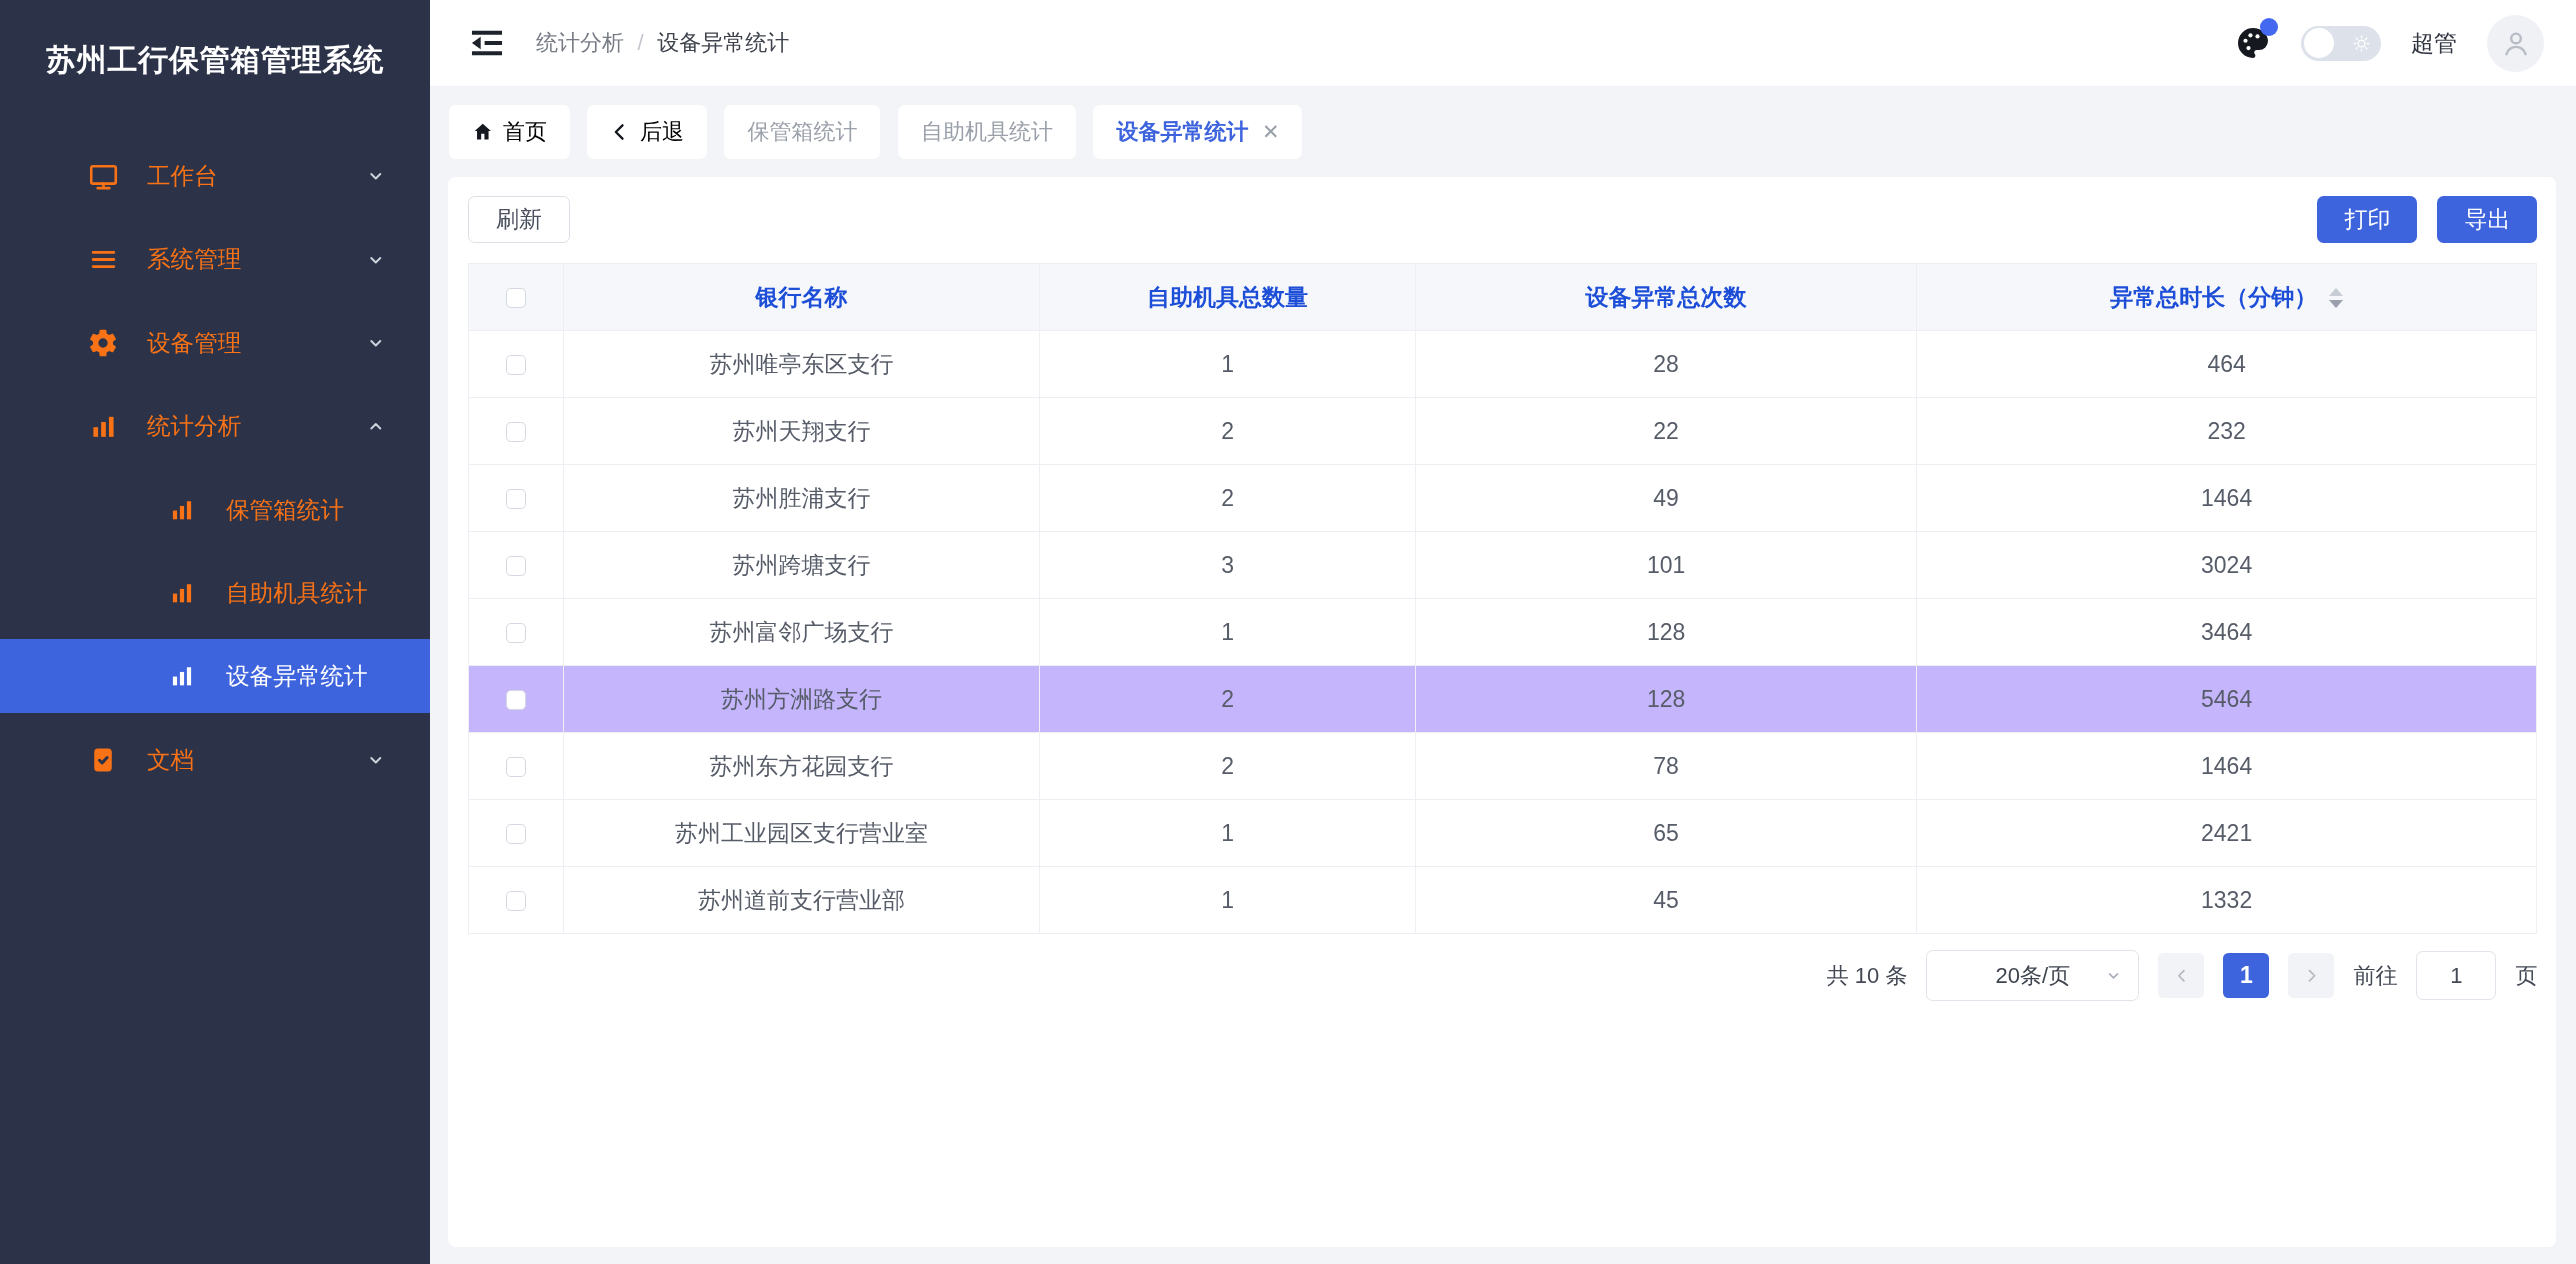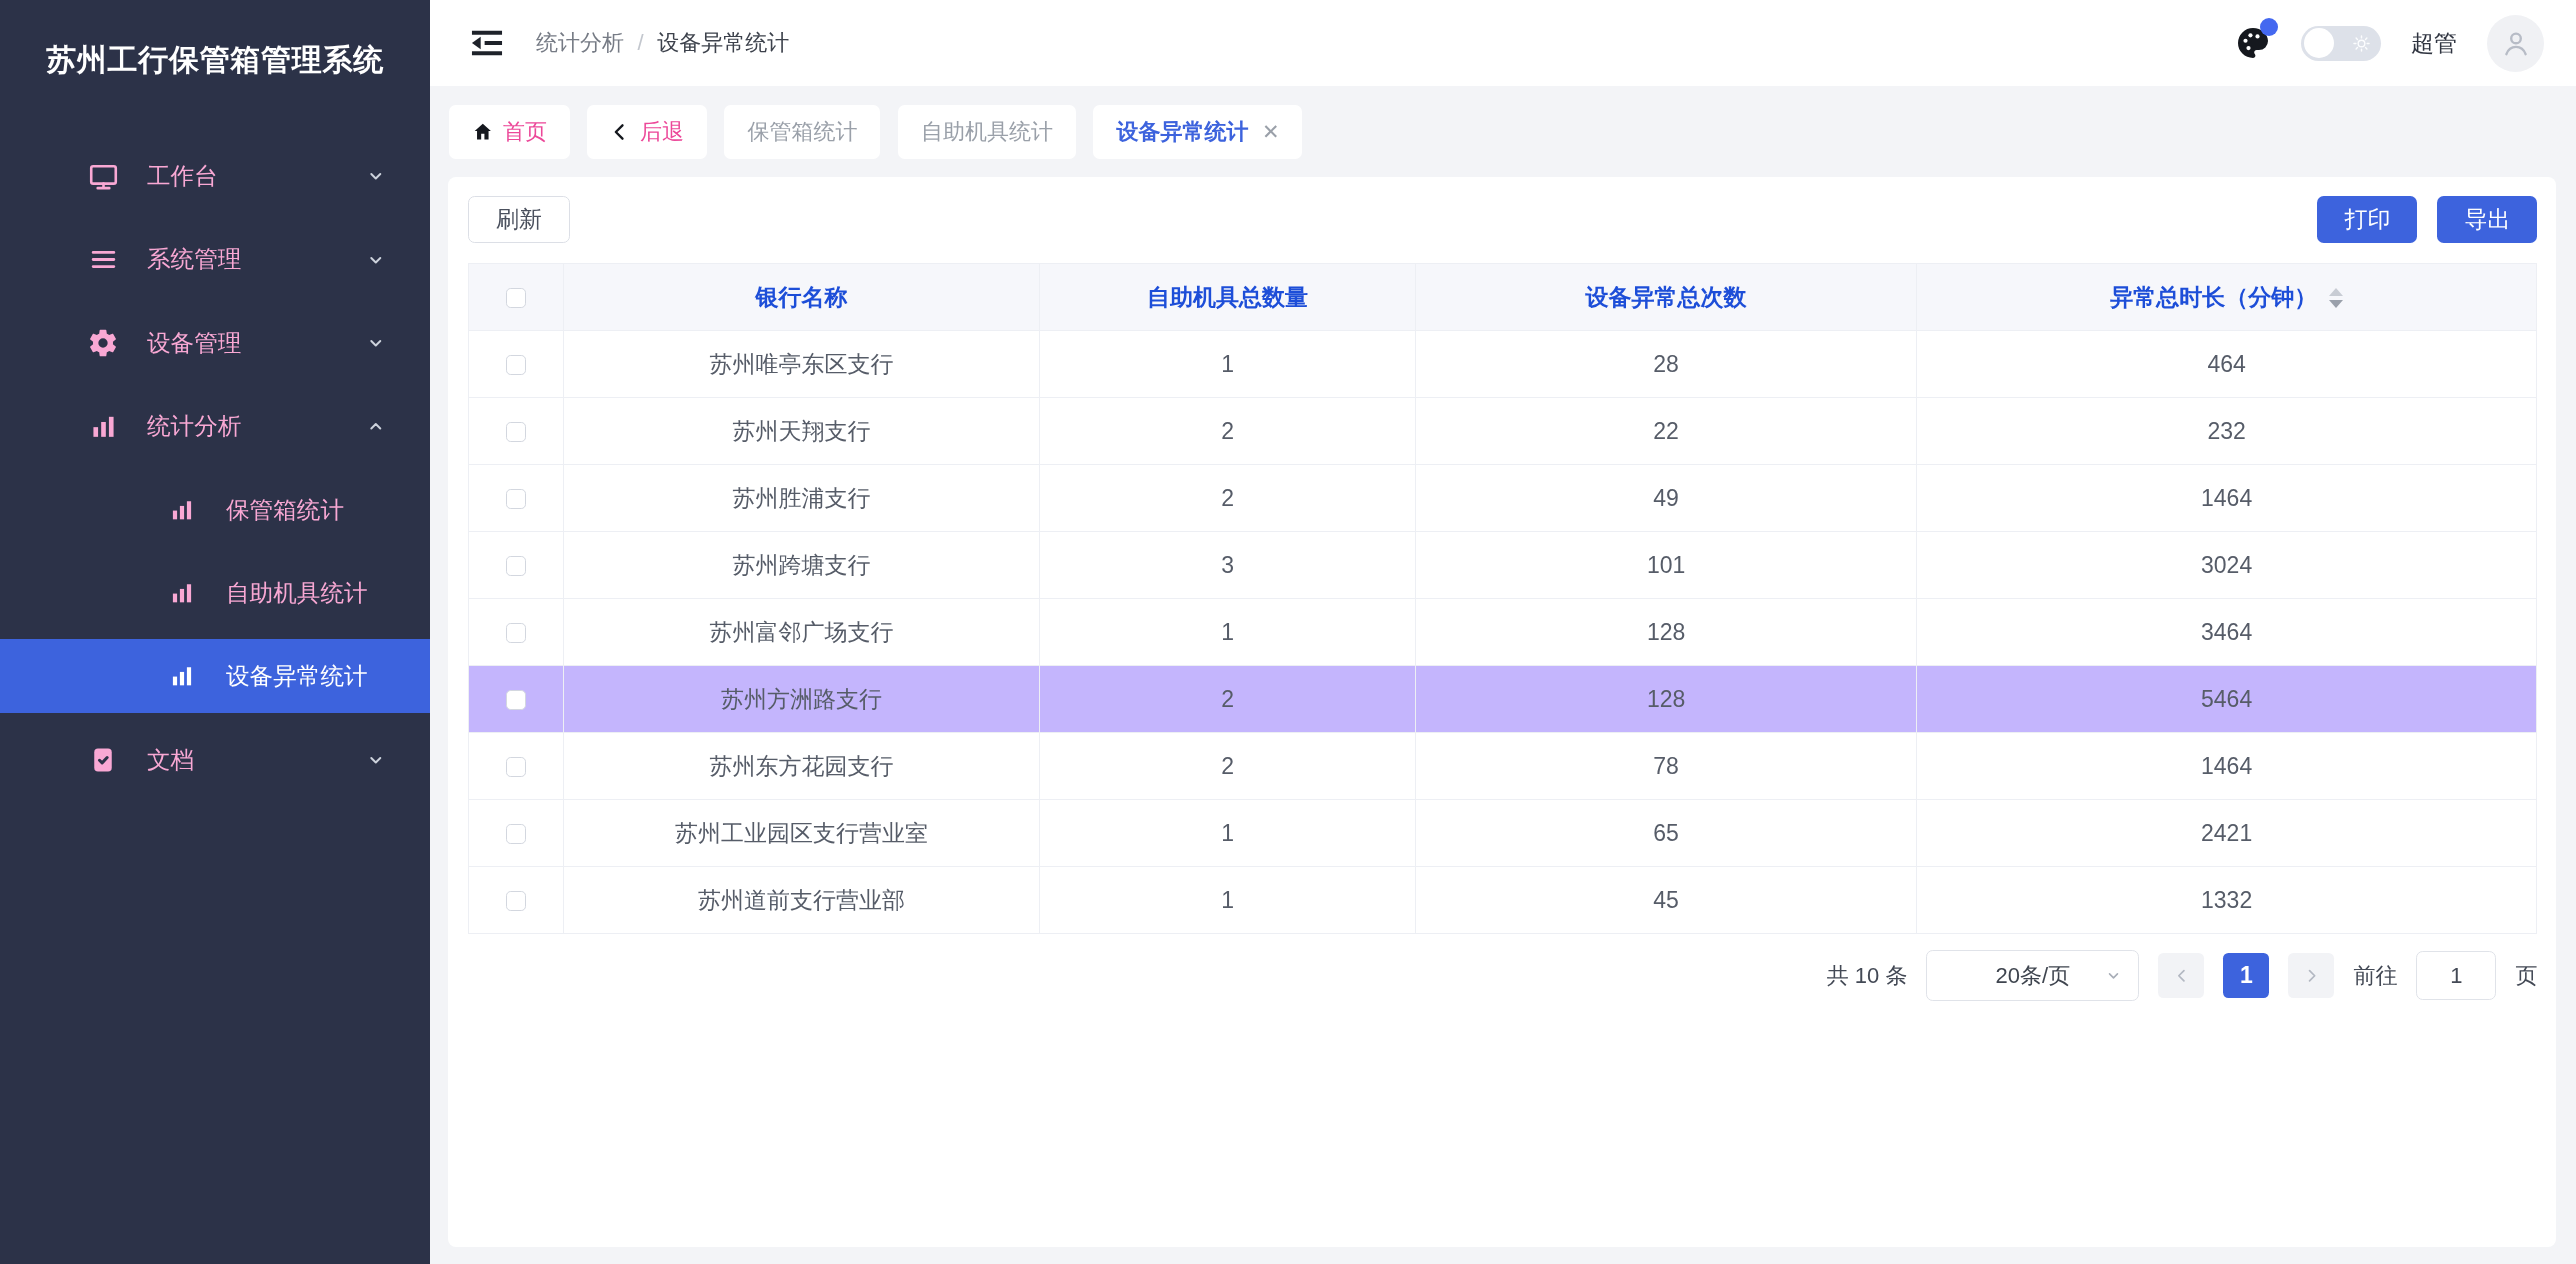--- a/index.html
+++ b/index.html
@@ -8,21 +8,21 @@
     width:2576px; height:1264px; overflow:hidden;
     background:#f3f4f7;
     font-family:"Liberation Sans","DejaVu Sans",sans-serif;
   }
   .app { display:flex; width:100%; height:100%; }
 
   
   .sidebar { width:430px; flex-shrink:0; background:#2c3248; color:#e3e6ee; }
   .app-title { color:#fff; font-weight:700; font-size:30px; text-align:center; padding-top:40px; letter-spacing:0.7px; white-space:nowrap; }
   .nav { margin-top:58px; }
-  .mi { height:74px; display:flex; align-items:center; padding:0 43px 0 86px; margin-bottom:9.4px; font-size:23.6px; color:#f9a8d4; cursor:pointer; }
+  .mi { height:74px; display:flex; align-items:center; padding:0 43px 0 86px; margin-bottom:9.4px; font-size:23.6px; color:#f97316; cursor:pointer; }
   .mi .ic { width:34px; height:34px; margin-right:27px; display:flex; align-items:center; justify-content:center; flex-shrink:0; }
   .mi .chev { margin-left:auto; display:flex; color:#cdd2dc; }
   .mi.sub { padding-left:165px; }
   .mi.active { background:#3d63dd; color:#fff; }
 
   
   .main { flex:1; display:flex; flex-direction:column; min-width:0; }
 
   .topbar { height:86px; background:#fff; display:flex; align-items:center; padding:0 32px 0 38px; flex-shrink:0; }
   .fold { width:38px; height:38px; color:#1e222a; cursor:pointer; }
@@ -33,21 +33,21 @@
   .topright { margin-left:auto; display:flex; align-items:center; gap:30px; }
   .palette { position:relative; width:36px; height:36px; cursor:pointer; }
   .palette .dot { position:absolute; top:-6.7px; right:-6.7px; width:18px; height:18px; border-radius:50%; background:#4468f0; }
   .toggle { width:80px; height:35px; border-radius:17.5px; background:#dde1e9; position:relative; cursor:pointer; flex-shrink:0; }
   .knob { position:absolute; left:3.4px; top:2.7px; width:30px; height:30px; border-radius:50%; background:#fff; }
   .sun { position:absolute; right:10px; top:8px; width:19px; height:19px; color:#fcfdfe; }
   .uname { font-size:23px; color:#2f3440; }
   .avatar { width:57px; height:57px; border-radius:50%; background:#f0f1f4; display:flex; align-items:center; justify-content:center; color:#b7bcc6; cursor:pointer; }
 
   .tabstrip { height:91px; display:flex; align-items:center; padding-left:19px; gap:17.5px; flex-shrink:0; }
-  .chip { height:54px; background:#fff; border-radius:6.7px; display:flex; align-items:center; padding:0 23px; font-size:22px; color:#ec4899; cursor:pointer; white-space:nowrap; }
+  .chip { height:54px; background:#fff; border-radius:6.7px; display:flex; align-items:center; padding:0 23px; font-size:22px; color:#000000; cursor:pointer; white-space:nowrap; }
   .chip .cic { margin-right:9.4px; display:flex; color:#15181e; }
   .chip.muted { color:#9aa0a9; }
   .chip.active { color:#3d63dd; font-weight:700; }
   .chip .x { margin-left:13.5px; color:#9aa0a9; font-size:21px; font-weight:400; }
 
   
   .card { flex:1; background:#fff; border-radius:8px; margin:0 19.6px 17.5px 18px; padding:19px 19px 0 20px; display:flex; flex-direction:column; overflow:hidden; }
   .toolbar { display:flex; align-items:center; margin-bottom:20px; flex-shrink:0; }
   .btn { height:47px; padding:0 27px; border-radius:6.7px; font-size:23px; display:flex; align-items:center; cursor:pointer; border:none; }
   .btn.ghost { background:#fff; border:1.3px solid #dcdfe6; color:#4a505d; }

